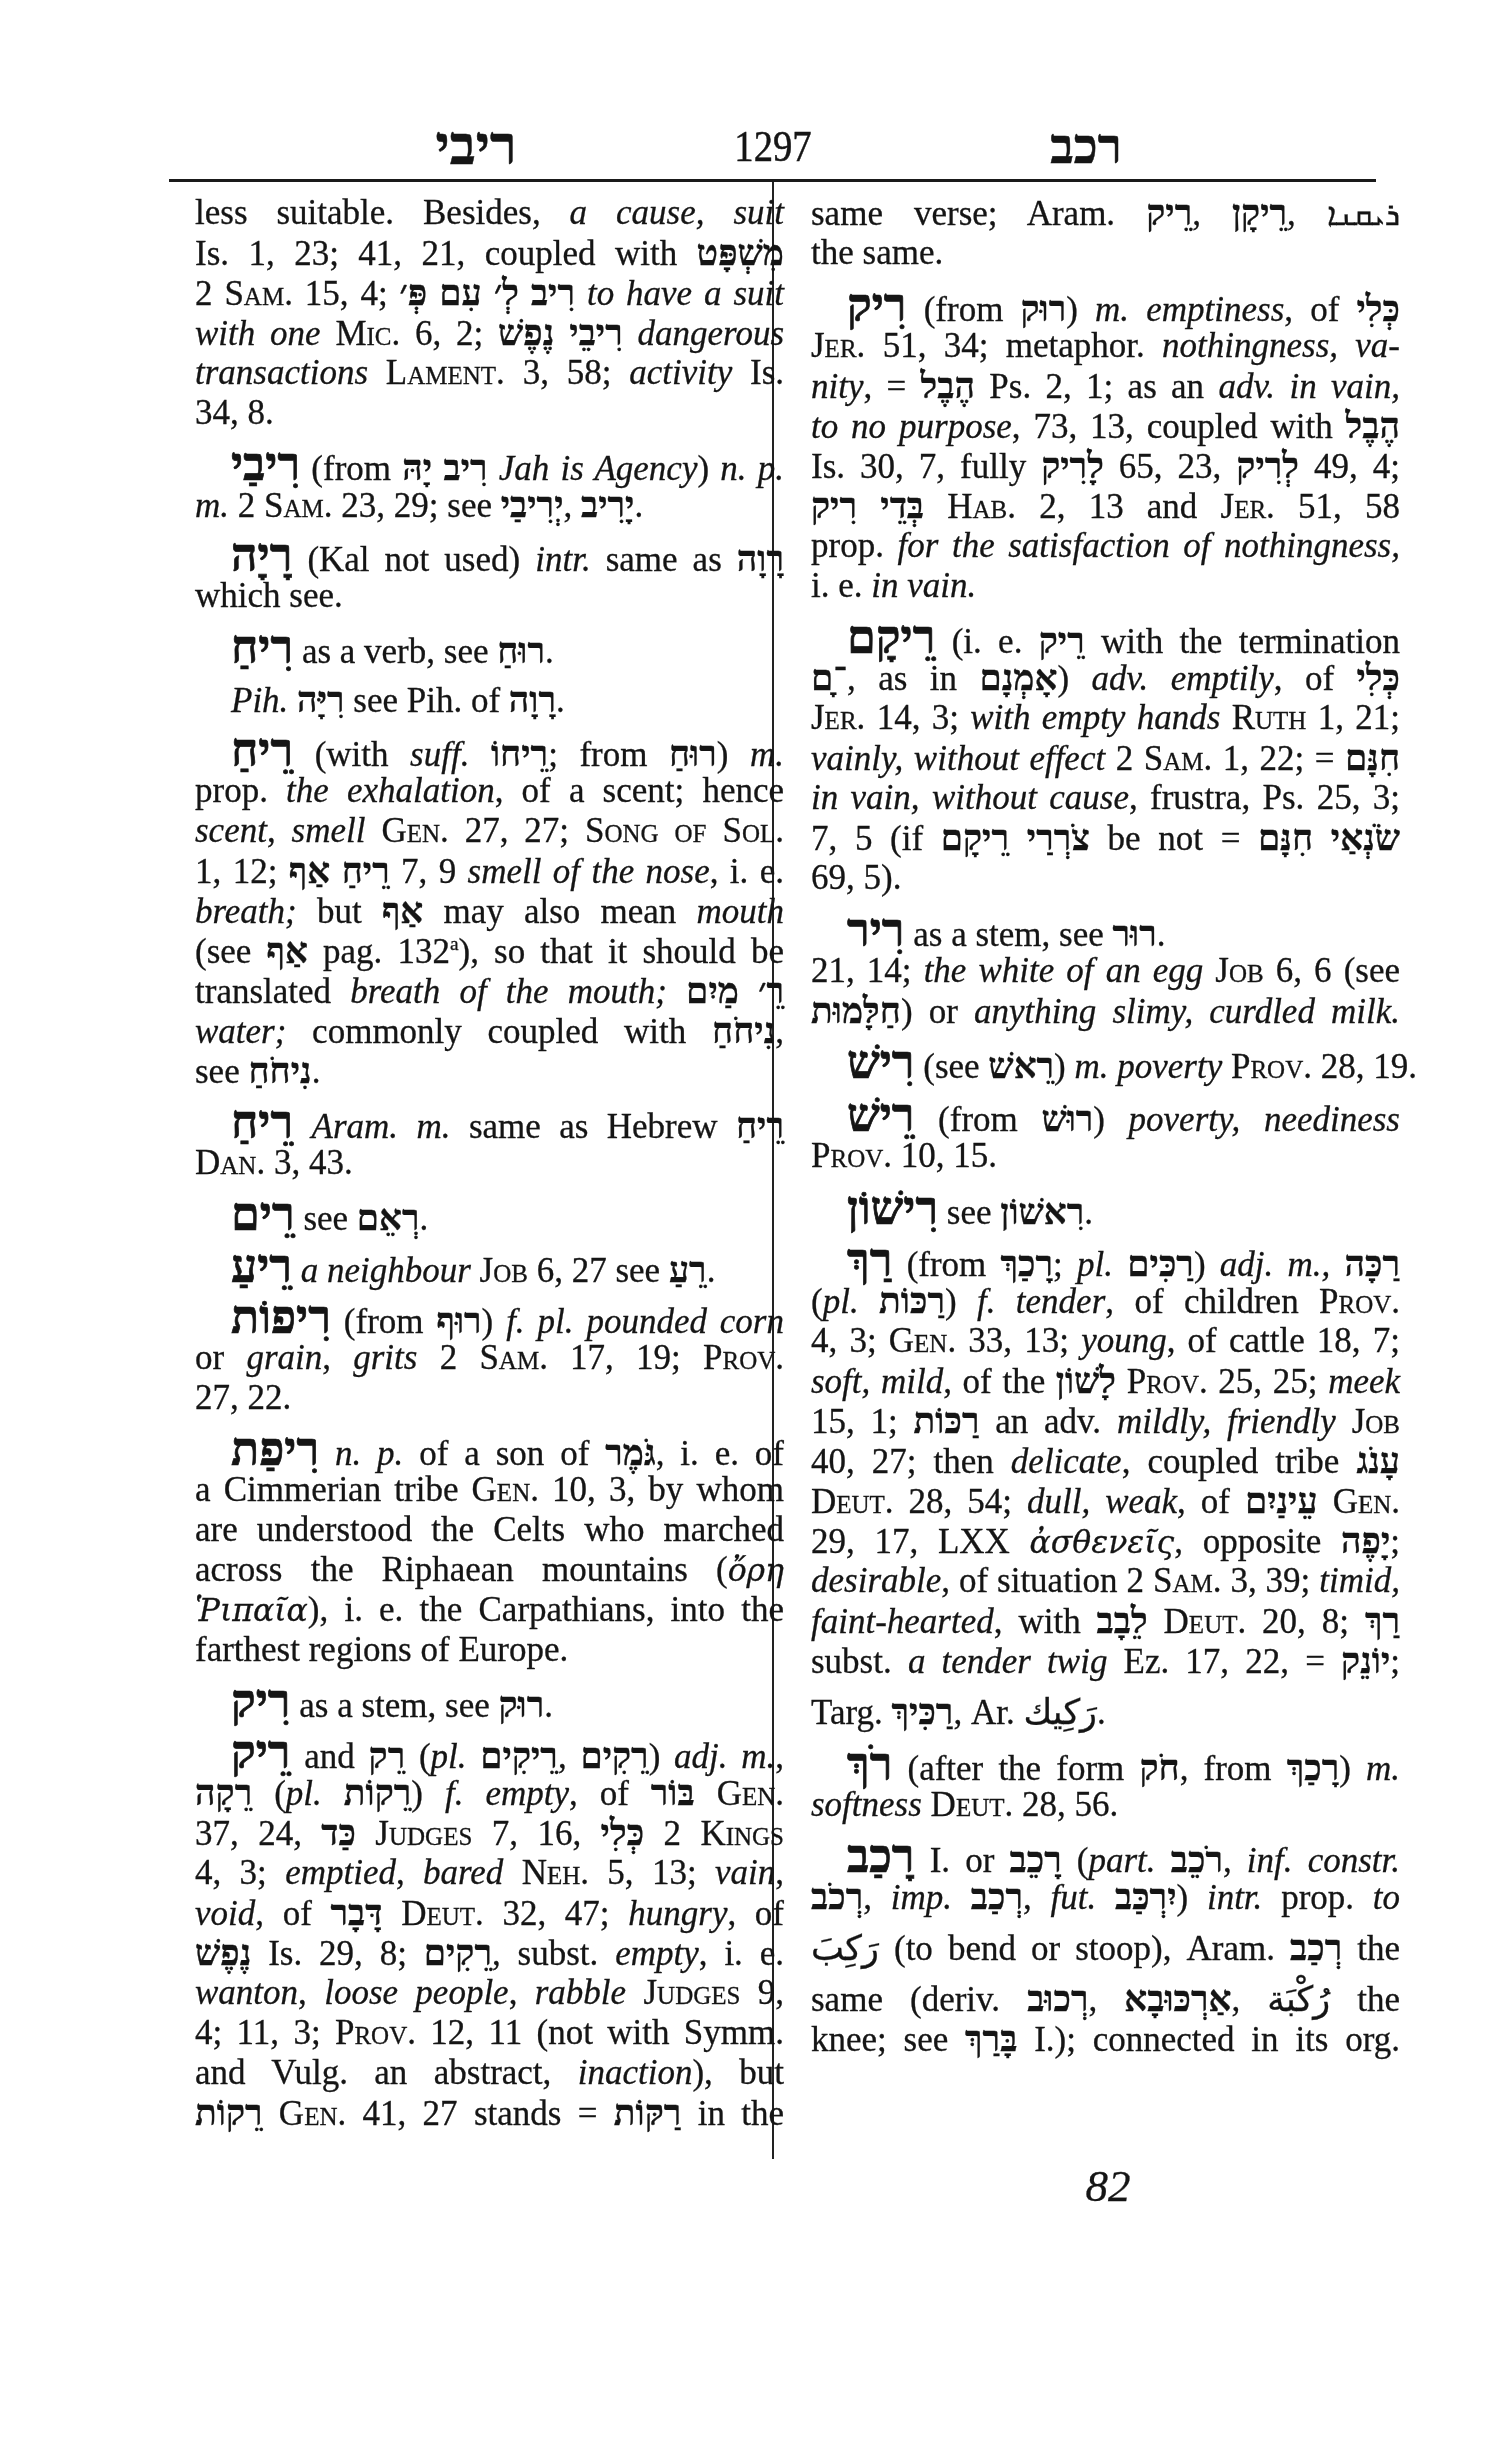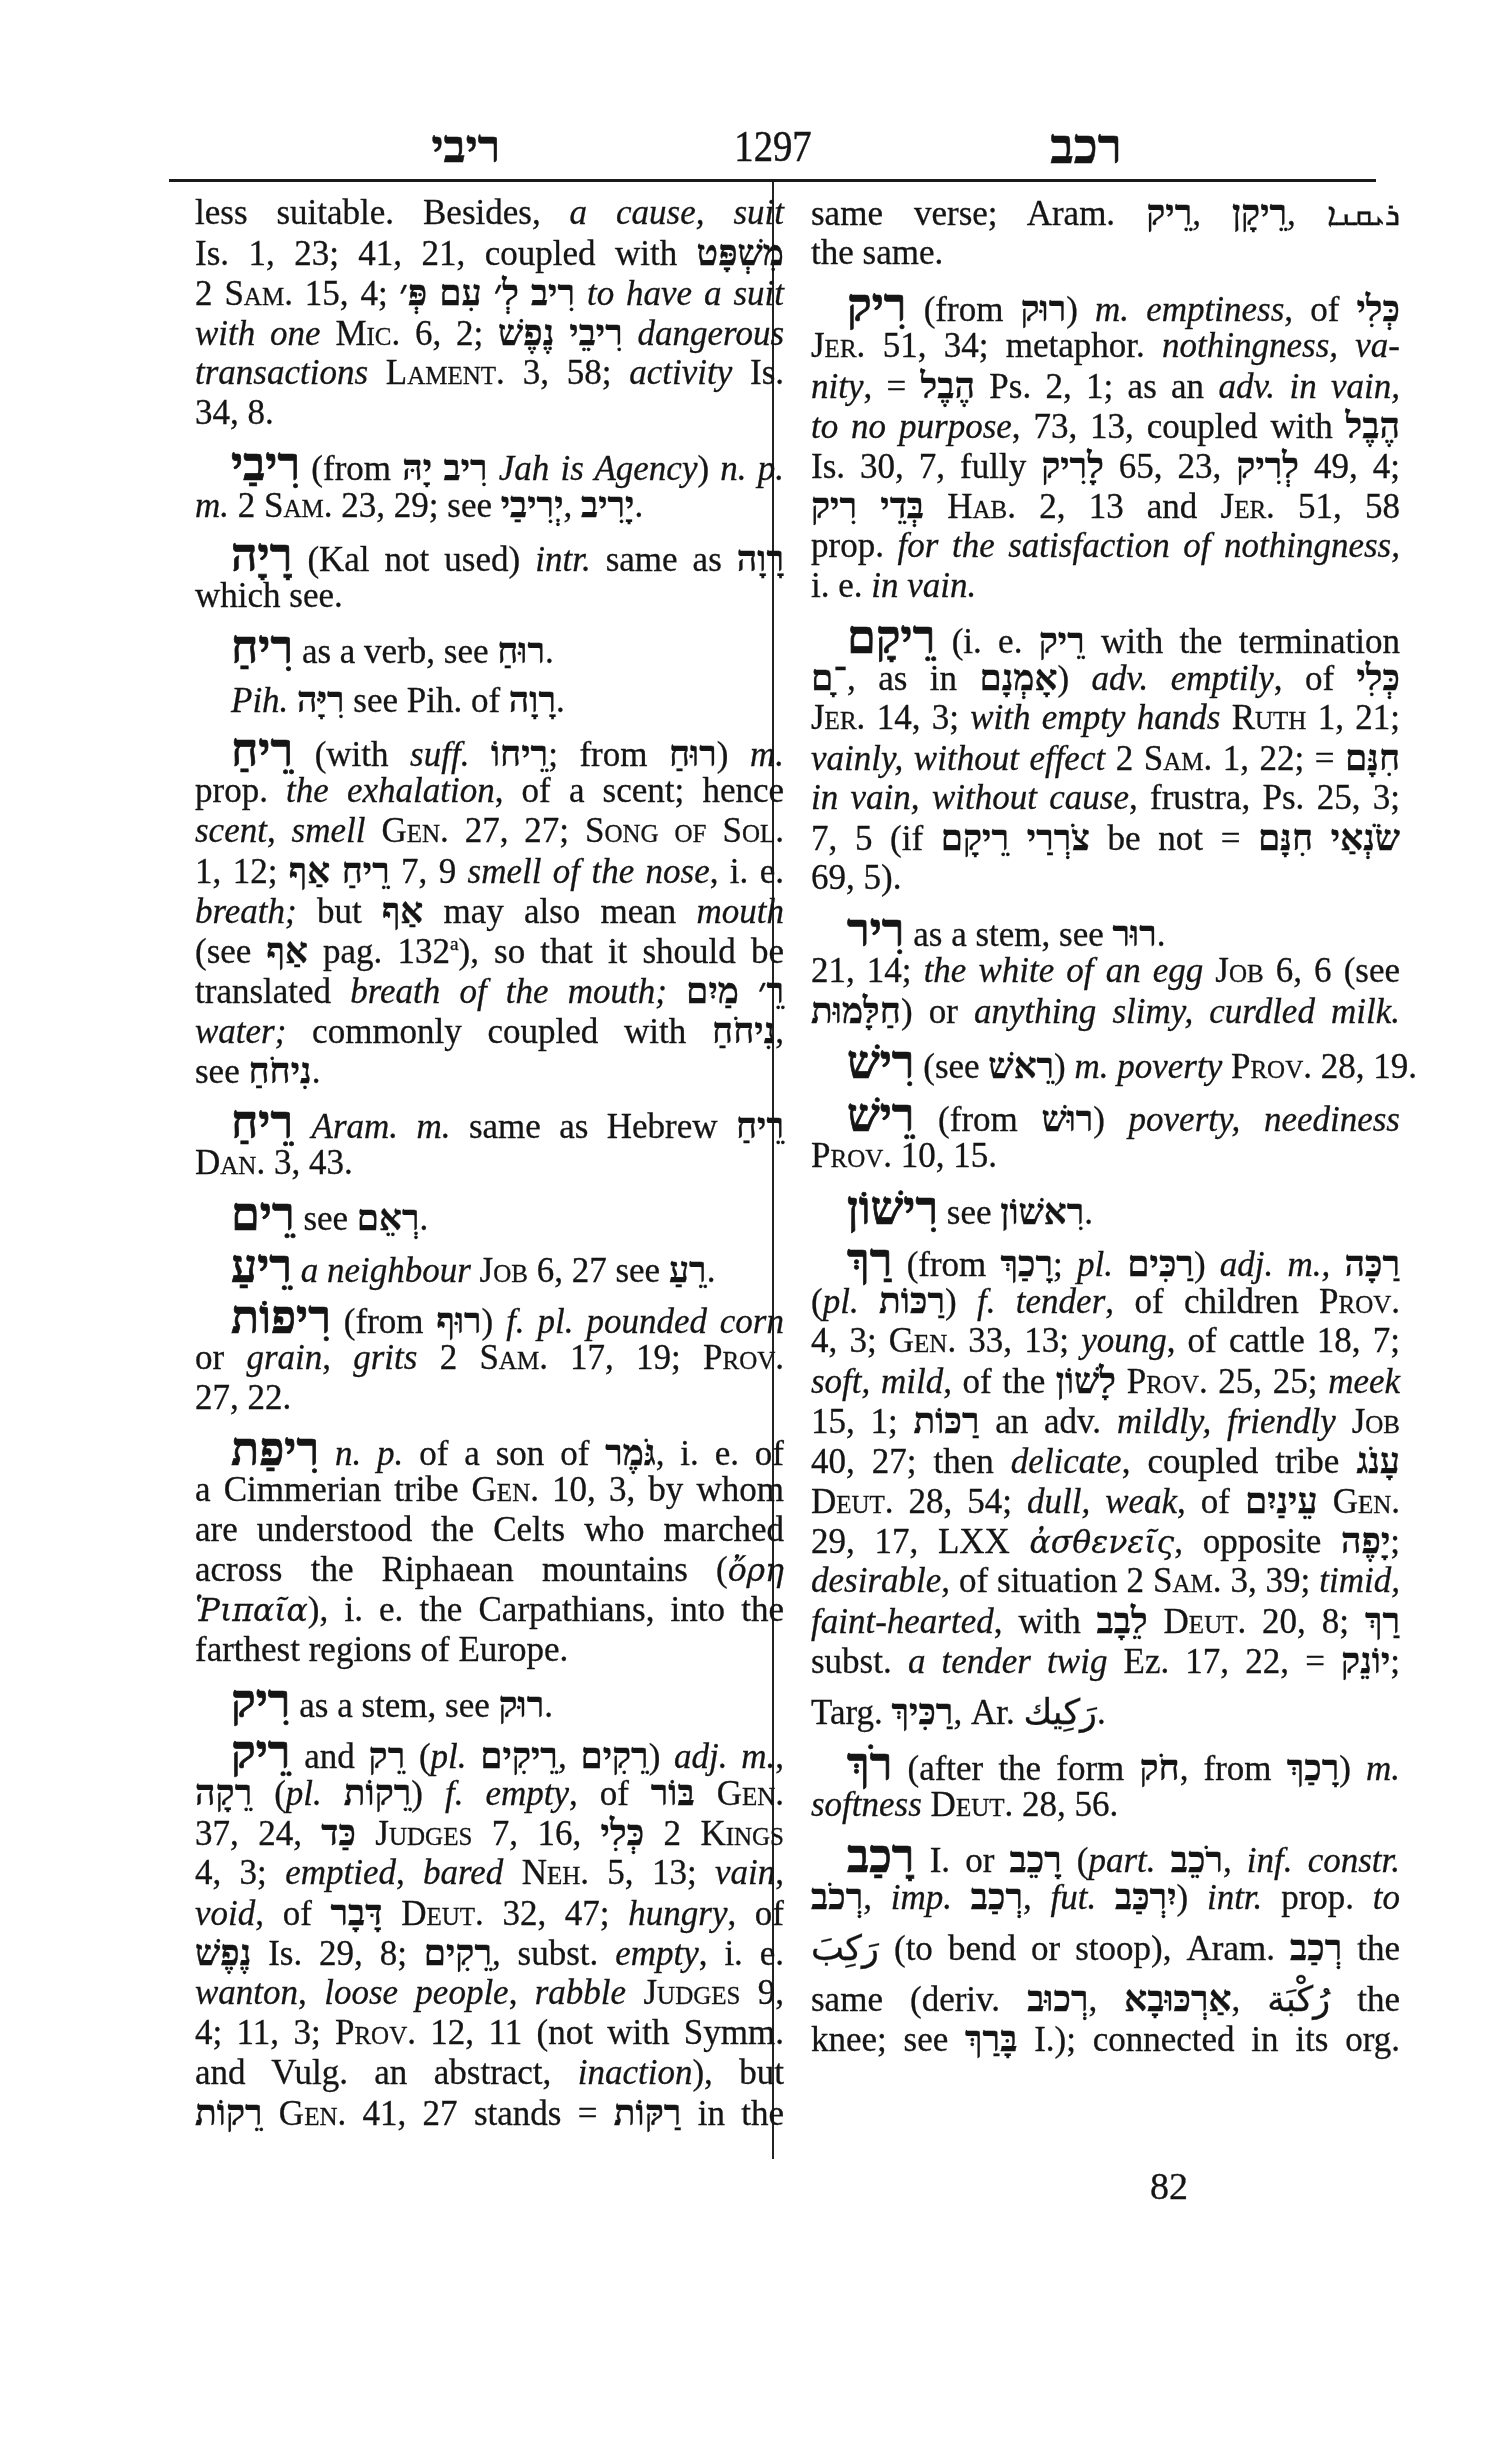--- a/index.html
+++ b/index.html
@@ -14,21 +14,21 @@
   }
   .hdr-item {
     position: absolute;
     top: 115px;
     height: 63px;
     line-height: 63px;
     white-space: nowrap;
     transform: translateX(-50%);
     -webkit-text-stroke: 0.5px #151515;
   }
-  .hdr-left  { left: 466px;  font-size: 46px; font-weight: bold; font-family: "Liberation Serif", "DejaVu Sans", serif; }
+  .hdr-left  { left: 476px;  font-size: 54px; font-weight: bold; font-family: "Liberation Serif", "DejaVu Sans", serif; }
   .hdr-num   { left: 773px;  font-size: 45px; font-family: "Liberation Serif", serif; transform: translateX(-50%) scaleX(0.86); }
   .hdr-right { left: 1086px; font-size: 49px; font-weight: bold; font-family: "Liberation Serif", "DejaVu Sans", serif; }
 
   .rule {
     position: absolute; left: 169px; top: 179px;
     width: 1207px; height: 2.7px; background: #1a1a1a;
   }
   .divider {
     position: absolute; left: 772px; top: 182px;
     width: 1.8px; height: 1977px; background: #222222;
@@ -54,23 +54,23 @@
   .run.i  { font-style: italic; }
   .run.sc { font-variant: small-caps; }
   .run.he { font-family: "Liberation Serif", "DejaVu Sans", serif; font-weight: bold; font-size: 1.02em; }
   .run.hw { font-family: "Liberation Serif", "DejaVu Sans", serif; font-weight: bold; font-size: 1.32em; -webkit-text-stroke: 0.7px #151515; }
   .run.gr { font-family: "DejaVu Serif", "Liberation Serif", serif; font-style: italic; font-size: 0.9em; }
   .run.ar { font-family: "DejaVu Sans", sans-serif; font-size: 1.0em; }
   .run.sy { font-family: "DejaVu Sans", sans-serif; font-size: 0.9em; }
   .run.sup { font-size: 0.55em; vertical-align: 0.7em; line-height: 0; }
 
   .signature {
-    position: absolute; left: 1169px; top: 2166px;
+    position: absolute; left: 1108px; top: 2166px;
     transform: translateX(-50%);
-    font-size: 38px; line-height: 40px;
+    font-size: 45px; line-height: 40px; font-style: italic;
     -webkit-text-stroke: 0.3px #151515;
   }
 </style>
 </head>
 <body>
 
 <div id="page">
   <div class="hdr-item hdr-left" dir="rtl">ריבי</div>
   <div class="hdr-item hdr-num">1297</div>
   <div class="hdr-item hdr-right" dir="rtl">רכב</div>

